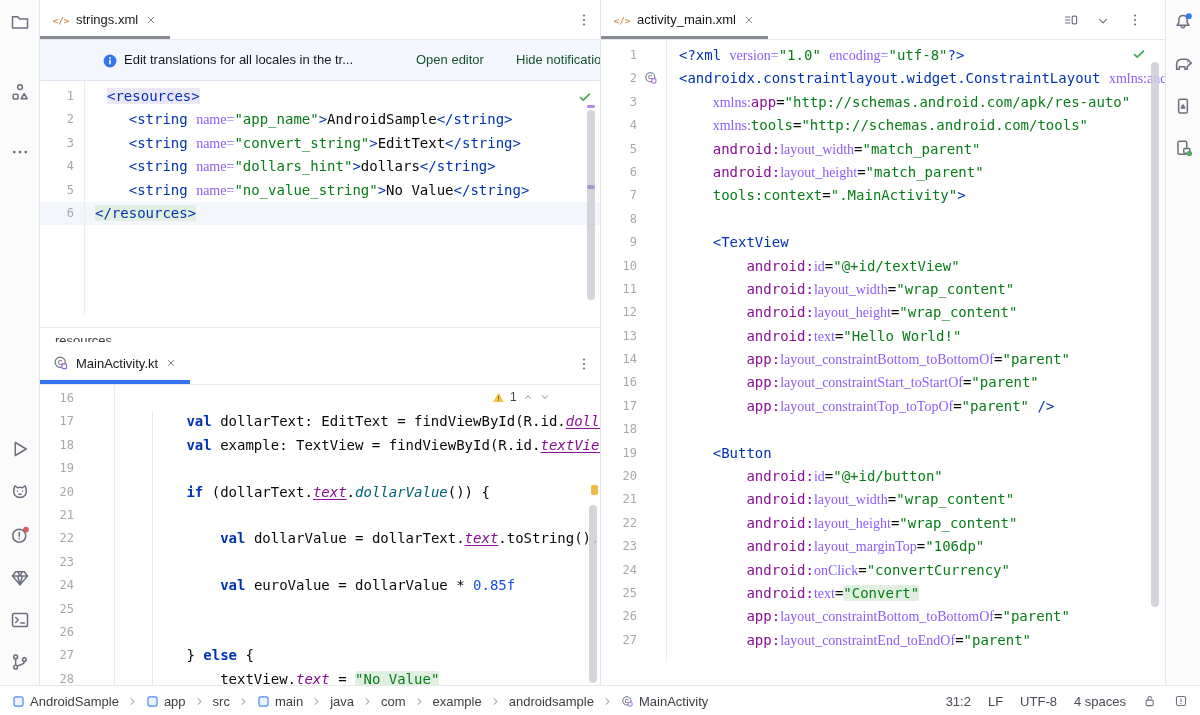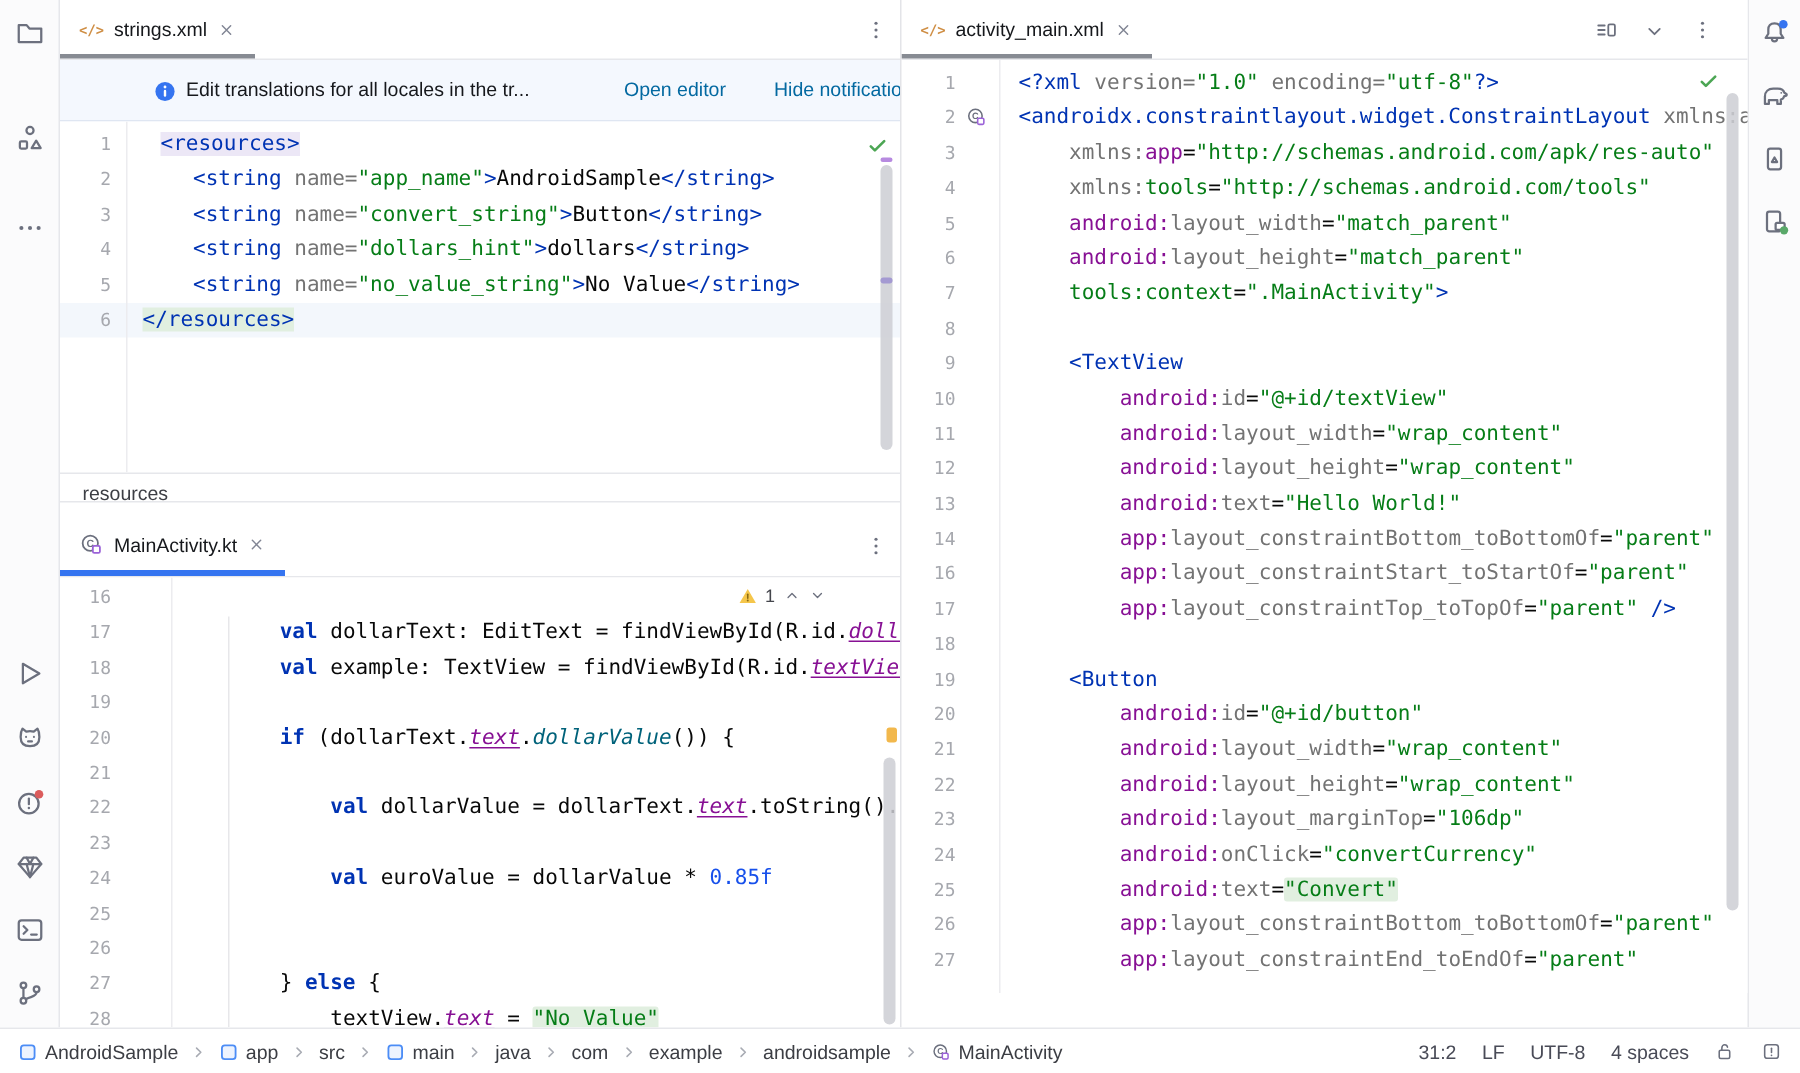--- a/index.html
+++ b/index.html
@@ -26,44 +26,44 @@
 
   .icon16 { width:16px; height:16px; display:inline-block; }
   .icon14 { width:14px; height:14px; display:inline-block; }
   .icon13 { width:13px; height:13px; display:inline-block; }
   .icon12 { width:12px; height:12px; display:inline-block; }
   .icon16 svg,.icon14 svg,.icon13 svg,.icon12 svg { width:100%; height:100%; display:block; }
 
   
   #banner { left:40px; top:40px; width:560px; height:41px; background:#f4f8fe; border-bottom:1px solid #dfe6f2; }
   #banner .btext { position:absolute; left:84px; top:12px; font-size:13px; color:#16181c; white-space:nowrap; }
-  .blink { position:absolute; top:12px; font-size:13px; color:#0369a1; white-space:nowrap; cursor:pointer; }
+  .blink { position:absolute; top:12px; font-size:13px; color:#14532d; white-space:nowrap; cursor:pointer; }
 
   
   .editor { position:absolute; background:#fff; overflow:hidden; }
   .crow { display:flex; height:23.4px; position:relative; }
   .crow.cur { background:#f3f7fc; }
   .ln { flex:none; text-align:right; font-family:"DejaVu Sans Mono",monospace; font-size:12px;
         line-height:23.4px; color:#a6a8ae; }
   .gslot { flex:none; position:relative; }
   .codeln { white-space:pre; font-family:"DejaVu Sans Mono",monospace; font-size:14px; line-height:23.4px; }
-  .c-tag { color:#0033B3; } .c-attr { color:#737373; } .c-ns { color:#871094; }
+  .c-tag { color:#0033B3; } .c-attr { color:#8b5cf6;font-family:Liberation Serif, serif; } .c-ns { color:#871094; }
   .c-tools { color:#067D17; } .c-str { color:#067D17; } .c-txt { color:#080808; }
   .c-kw { color:#0033B3; font-weight:bold; } .c-num { color:#1750EB; }
   .c-prop { color:#871094; font-style:italic; text-decoration:underline; text-underline-offset:2px; }
   .c-fn { color:#00627A; font-style:italic; }
   .c-hl { background:#e1efe0; border-radius:2px; }
   .c-hlg { background:#e1efe0; } .c-hlp { background:#ece7f6; }
   .vline { position:absolute; top:0; bottom:0; width:1px; background:#ececef; }
   .guide { position:absolute; width:1px; background:#e7e7ea; }
   .thumb { position:absolute; background:#cdced3; border-radius:4px; opacity:.85; }
   .mark { position:absolute; border-radius:2px; }
 
   
-  #resbar { left:40px; top:315px; width:560px; height:20px; background:#fff;
+  #resbar { left:40px; top:327px; width:560px; height:20px; background:#fff;
     border-top:1px solid #e6e7eb; border-bottom:1px solid #e6e7eb; }
   #resbar span { position:absolute; left:15px; top:5px; font-size:13px; color:#3c3e44; }
 
   
   .warnwidget { position:absolute; display:flex; align-items:center; gap:5px; }
   .warncount { font-size:12px; color:#44464c; }
 
   
   #statusbar { position:absolute; left:0; top:685px; width:1200px; height:30px; background:#fff;
     border-top:1px solid #e6e7eb; font-size:13px; color:#3c3e44; }
@@ -219,21 +219,21 @@
         <div class="codeln" style="padding-left: 12px;"><span class="c-tag c-hlp">&lt;resources&gt;</span></div>
       </div>
       <div class="crow">
         <div class="ln" style="width: 34px;">2</div>
         <div class="gslot" style="width: 21px;"></div>
         <div class="codeln" style="padding-left: 33.72px;"><span class="c-tag">&lt;string </span><span class="c-attr">name=</span><span class="c-str">"app_name"</span><span class="c-tag">&gt;</span><span class="c-txt">AndroidSample</span><span class="c-tag">&lt;/string&gt;</span></div>
       </div>
       <div class="crow">
         <div class="ln" style="width: 34px;">3</div>
         <div class="gslot" style="width: 21px;"></div>
-        <div class="codeln" style="padding-left: 33.72px;"><span class="c-tag">&lt;string </span><span class="c-attr">name=</span><span class="c-str">"convert_string"</span><span class="c-tag">&gt;</span><span class="c-txt">Button</span><span class="c-tag">&lt;/string&gt;</span></div>
+        <div class="codeln" style="padding-left: 33.72px;"><span class="c-tag">&lt;string </span><span class="c-attr">name=</span><span class="c-str">"convert_string"</span><span class="c-tag">&gt;</span><span class="c-txt">EditText</span><span class="c-tag">&lt;/string&gt;</span></div>
       </div>
       <div class="crow">
         <div class="ln" style="width: 34px;">4</div>
         <div class="gslot" style="width: 21px;"></div>
         <div class="codeln" style="padding-left: 33.72px;"><span class="c-tag">&lt;string </span><span class="c-attr">name=</span><span class="c-str">"dollars_hint"</span><span class="c-tag">&gt;</span><span class="c-txt">dollars</span><span class="c-tag">&lt;/string&gt;</span></div>
       </div>
       <div class="crow">
         <div class="ln" style="width: 34px;">5</div>
         <div class="gslot" style="width: 21px;"></div>
         <div class="codeln" style="padding-left: 33.72px;"><span class="c-tag">&lt;string </span><span class="c-attr">name=</span><span class="c-str">"no_value_string"</span><span class="c-tag">&gt;</span><span class="c-txt">No Value</span><span class="c-tag">&lt;/string&gt;</span></div>

